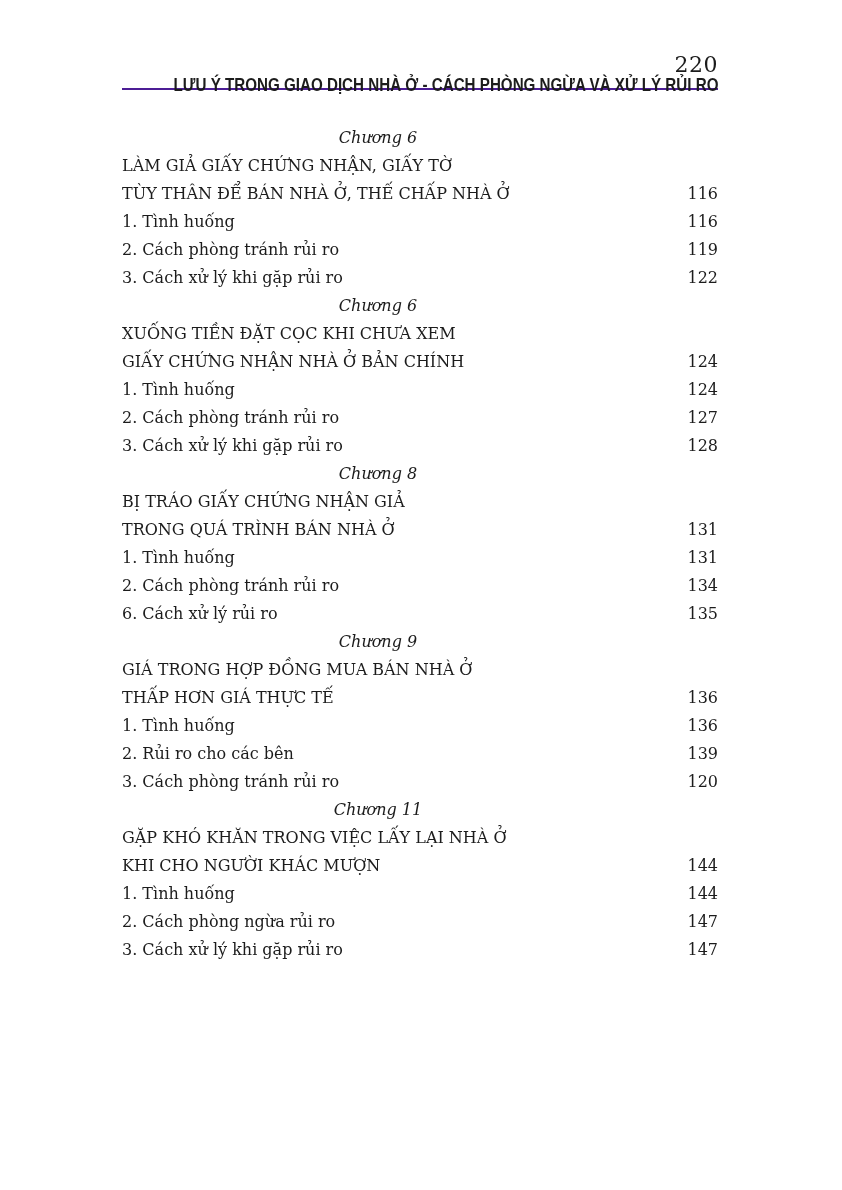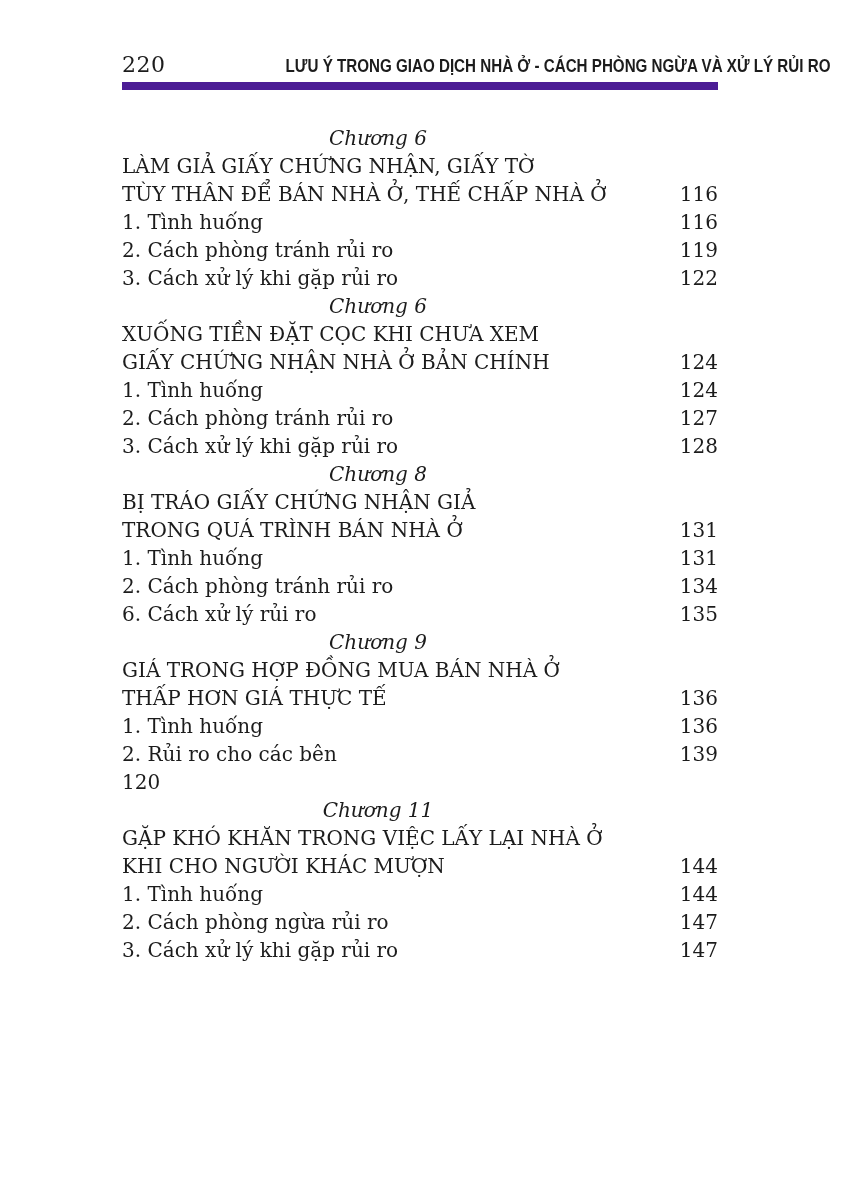--- a/index.html
+++ b/index.html
@@ -17,25 +17,26 @@
   }
 
   
   .running-header {
     position: absolute;
     left: 122px;
     top: 54px;
     width: 596px;
     height: 36px;
     box-sizing: border-box;
-    border-bottom: 8px solid #4c1d95;
+    border-bottom: 2px solid #4c1d95;
     display: flex;
     align-items: flex-end;
     justify-content: space-between;
     padding-bottom: 6px;
+    flex-direction: column;
   }
   .rh-pagenum {
     font-size: 22px;
     line-height: 1;
     letter-spacing: 0.5px;
   }
   .rh-title-wrap {
     flex: 1;
     text-align: center;
     overflow: visible;
@@ -50,21 +51,21 @@
     transform: scaleX(0.82);
     transform-origin: 100% 100%;
   }
 
   
   .toc {
     position: absolute;
     left: 122px;
     top: 124px;
     width: 596px;
-    font-size: 20px;
+    font-size: 16px;
   }
   .line {
     height: 28px;
     line-height: 28px;
     white-space: nowrap;
   }
   .ch-label {
     width: 512px;
     text-align: center;
     font-style: italic;
@@ -171,20 +172,21 @@
       </div>
       <div class="line toc-item">
         <span>1. Tình huống</span>
         <span>136</span>
       </div>
       <div class="line toc-item">
         <span>2. Rủi ro cho các bên</span>
         <span>139</span>
       </div>
       <div class="line toc-item">
+        <span>3. Cách phòng tránh rủi ro</span>
         <span>120</span>
       </div>
     </section>
 
 
     <section>
       <div class="line ch-label">Chương 11</div>
       <div class="line ch-title">GẶP KHÓ KHĂN TRONG VIỆC LẤY LẠI NHÀ Ở</div>
       <div class="line ch-last">
         <div class="line ch-title">KHI CHO NGƯỜI KHÁC MƯỢN</div>

